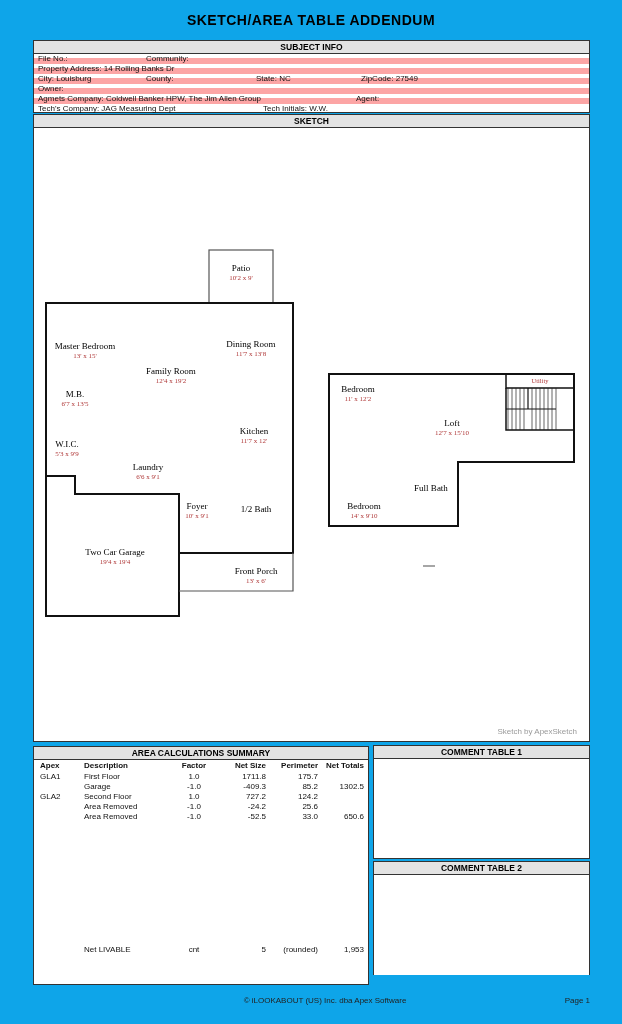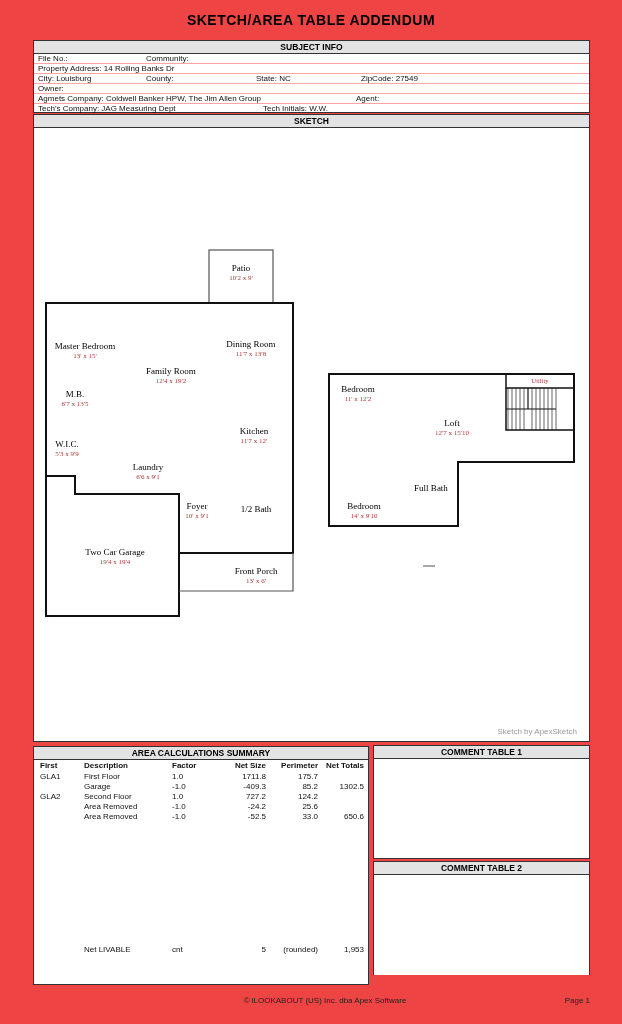--- a/index.html
+++ b/index.html
@@ -1,48 +1,48 @@
 <!DOCTYPE html>
 <html><head>
 <meta charset="utf-8">
 <style>
   * { box-sizing: border-box; margin: 0; padding: 0; }
   body { background:#fff; font-family:"Liberation Sans", sans-serif; }
-  #page { position:relative; width:622px; height:1024px; background:#ef4444; overflow:hidden; }
+  #page { position:relative; width:622px; height:1024px; background:#0ea5e9; overflow:hidden; }
 
   .doc-title { position:absolute; top:12px; left:0; right:0; text-align:center;
       font-size:14px; font-weight:bold; letter-spacing:0.5px; color:#000; }
 
   
   .box { position:absolute; border:1px solid #333; background:#fff; }
   #subject-box { left:33px; top:40px; width:557px; height:73px; }
   .bar { background:#e3e3e3; border-bottom:1px solid #333; text-align:center;
       font-weight:bold; font-size:8.5px; line-height:12px; height:13px; color:#000; }
   .si-row { position:relative; height:10px; font-size:8px; line-height:10px;
-      border-bottom:1px solid #fca5a5; color:#111; }
+      border-bottom:6px solid #fca5a5; color:#111; }
   .si-row:last-child { border-bottom:none; }
   .si-row span { position:absolute; top:0; white-space:nowrap; }
 
   
   #sketch-box { left:33px; top:114px; width:557px; height:628px; }
   #sketch-canvas { position:absolute; left:0; top:13px; width:555px; height:613px; }
   #plan-svg { position:absolute; left:0; top:0; }
   .room { position:absolute; transform:translateX(-50%); text-align:center;
       font-family:"Liberation Serif", "DejaVu Serif", serif; white-space:nowrap; }
   .rname { font-size:9px; color:#000; }
   .rdims { font-size:7px; color:#b03a3a; margin-top:1px; }
   .rname-red { font-size:6.5px; color:#b03a3a; }
   .credit { position:absolute; right:12px; top:599px; font-size:8px; color:#9a9a9a; }
 
   
   #area-box { left:33px; top:746px; width:336px; height:239px; }
   .tbl-row { display:flex; font-size:8px; line-height:10px; height:10px; padding:0 4px 0 6px; color:#111; }
   .tbl-head { font-weight:bold; height:12px; line-height:12px; }
   .c0 { width:44px; } .c1 { width:88px; }
-  .c2 { width:44px; text-align:left; }
+  .c2 { width:44px; text-align:center; }
   .c3 { width:50px; text-align:right; }
   .c4 { width:52px; text-align:right; }
   .c5 { width:46px; text-align:right; }
   .net-row { position:absolute; left:0; right:0; top:198px; }
 
   
   #ct1-box { left:373px; top:745px; width:217px; height:114px; }
   #ct23-box { position:absolute; left:373px; top:861px; width:217px; height:114px;
       border:1px solid #333; border-bottom:none; display:flex; background:#fff; }
   .ct-cell { flex:1; }
@@ -182,21 +182,21 @@
         <div class="rdims">14' x 9'10</div>
       </div>
 
       <div class="credit">Sketch by ApexSketch</div>
     </div>
   </div>
 
   <div class="box" id="area-box">
     <div class="bar">AREA CALCULATIONS SUMMARY</div>
     <div class="tbl-row tbl-head">
-      <div class="c0">First</div>
+      <div class="c0">Apex</div>
       <div class="c1">Description</div>
       <div class="c2">Factor</div>
       <div class="c3">Net Size</div>
       <div class="c4">Perimeter</div>
       <div class="c5">Net Totals</div>
     </div>
     <div class="tbl-row">
       <div class="c0">GLA1</div>
       <div class="c1">First Floor</div>
       <div class="c2">1.0</div>

